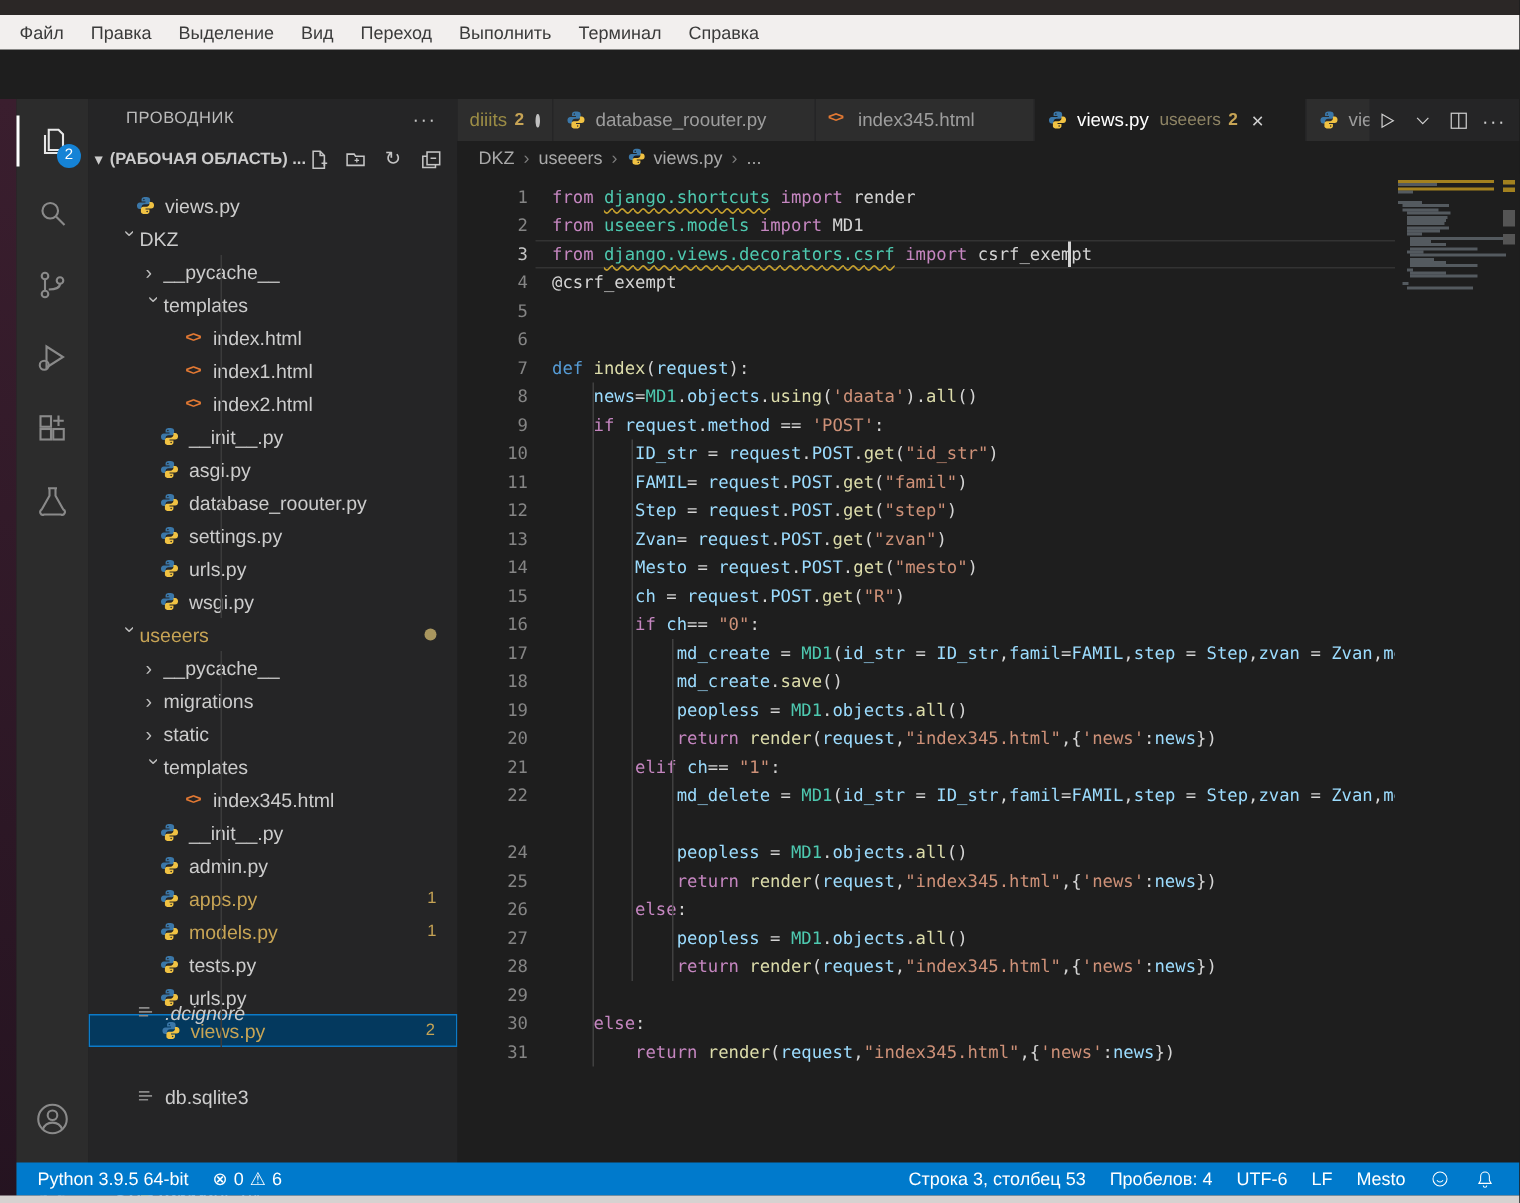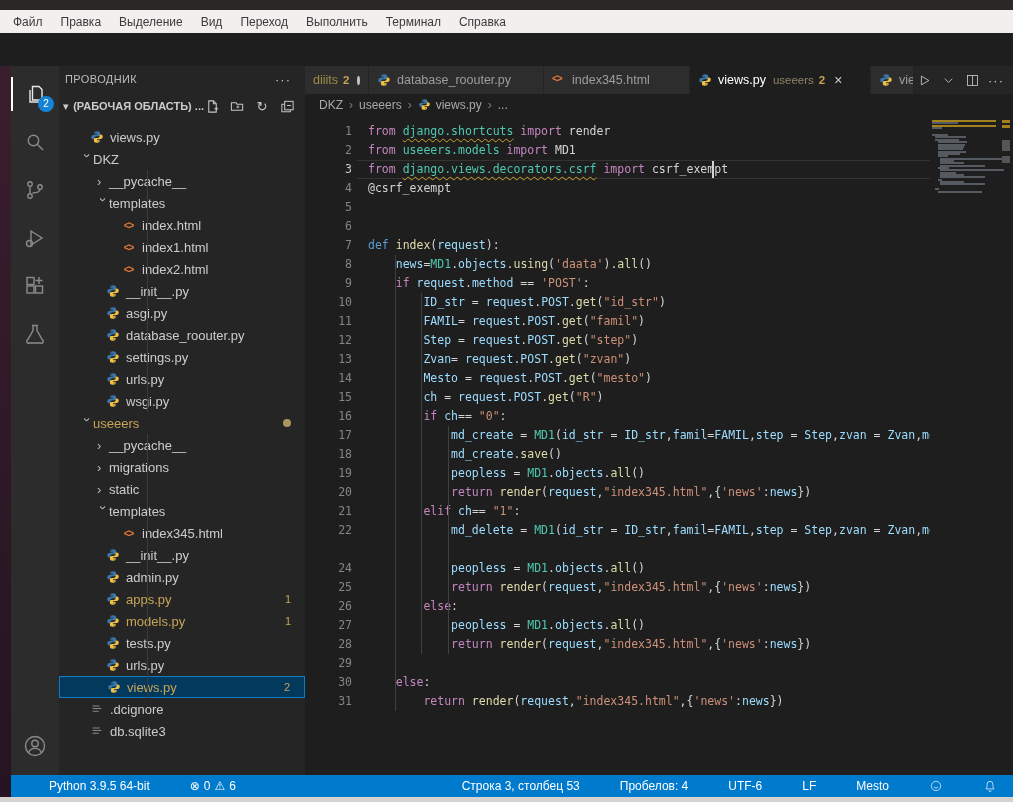--- a/index.html
+++ b/index.html
@@ -24,21 +24,21 @@
   .act svg { width:24px; height:24px; stroke:#8a8a8a; fill:none; stroke-width:1.4; }
   .act.active svg { stroke:#e7e7e7; }
   .act.active::before { content:""; position:absolute; left:0; top:6px; width:2px; height:34px; background:#fff; }
   .actbadge { position:absolute; right:5px; bottom:5px; min-width:16px; height:16px; border-radius:9px;
               background:#1583d6; color:#fff; font-size:10px; line-height:16px; text-align:center; padding:0 3px; }
   .gearglyph { font-size:24px; color:#8a8a8a; }
 
   
   #sidebar { position:absolute; left:59px; top:33px; width:246px; height:742px; background:#252526; overflow:hidden; }
   #sb-head { position:absolute; left:0; top:0; width:246px; height:26px; display:flex; align-items:center; }
-  #sb-title { font-size:11px; color:#bbbbbb; letter-spacing:.4px; margin-left:6px; }
+  #sb-title { font-size:11px; color:#bbbbbb; letter-spacing:.4px; margin-left:25px; }
   #sb-more { margin-left:auto; margin-right:14px; color:#c5c5c5; font-size:13px; letter-spacing:1px; }
   #ws-row { position:absolute; left:0; top:28px; width:246px; height:24px; display:flex; align-items:center; }
   #ws-chev { color:#cccccc; font-size:11px; margin-left:4px; width:12px; display:inline-block; }
   #ws-label { font-size:11px; font-weight:bold; color:#cccccc; white-space:nowrap; }
   #ws-actions { margin-left:auto; margin-right:10px; display:flex; gap:9px; }
   #ws-actions .wsic { color:#c5c5c5; width:16px; height:16px; display:flex; align-items:center; justify-content:center; font-size:14px; }
   #ws-actions svg { width:15px; height:15px; stroke:#c5c5c5; fill:none; stroke-width:1.1; }
 
   #tree { position:absolute; left:0; top:60px; width:246px; }
   .trow { position:absolute; left:0; width:246px; height:22px; display:flex; align-items:center;
@@ -103,21 +103,21 @@
 
   #minimap { position:absolute; left:625px; top:0; width:70px; height:692px; background:#1e1e1e; }
   .mline { position:absolute; height:2px; }
   #ovruler { position:absolute; left:695px; top:0; width:13px; height:692px; }
   .ovmark { position:absolute; left:2px; width:8px; }
   #hscroll { position:absolute; left:70px; top:684px; width:390px; height:9px; background:#434343; }
 
   
   #statusbar { position:absolute; left:11px; top:775px; width:1002px; height:22px; background:#007acc;
                display:flex; align-items:center; color:#ffffff; font-size:12px; }
-  #statusbar .sitem { padding:0 8px; display:flex; align-items:center; gap:4px; white-space:nowrap;margin-left:24px; }
+  #statusbar .sitem { padding:0 8px; display:flex; align-items:center; gap:4px; white-space:nowrap; }
   #sb-left { display:flex; margin-left:6px; }
   #sb-right { display:flex; margin-left:auto; margin-right:8px; }
   #statusbar svg { width:14px; height:14px; stroke:#fff; fill:none; stroke-width:1.2; }
   #bottomstrip { position:absolute; left:0; top:797px; width:1013px; height:5px; background:#d6d2d0; }
 </style>
 </head>
 <body>
 
 <div id="screen">
   <div id="topstrip"></div>
@@ -416,21 +416,21 @@
           <div class="trow warn selected" style="top: 550px; padding-left: 46px;">
             <span class="ficon">
               <svg viewBox="0 0 32 32">
                 <path fill="#3b77a8" d="M16 3c-5 0-6 2.2-6 4v3h6v1.5H7.5C4.5 11.5 3 13.5 3 16.5s1.5 5 4.5 5H10v-3c0-2.5 2-4.5 4.5-4.5h5c2 0 3.5-1.5 3.5-3.5V7c0-1.8-1-4-7-4zm-2.5 2.6a1.2 1.2 0 110 2.4 1.2 1.2 0 010-2.4z"></path>
                 <path fill="#f0c243" d="M16 29c5 0 6-2.2 6-4v-3h-6v-1.5h8.5c3 0 4.5-2 4.5-5s-1.5-5-4.5-5H22v3c0 2.5-2 4.5-4.5 4.5h-5c-2 0-3.5 1.5-3.5 3.5V25c0 1.8 1 4 7 4zm2.5-2.6a1.2 1.2 0 110-2.4 1.2 1.2 0 010 2.4z"></path>
               </svg>
             </span>
             <span class="tlabel">views.py</span>
             <span class="tbadge">2</span>
           </div>
-          <div class="trow" style="top: 572px; padding-left: 30px;">
+          <div class="trow" style="top: 538px; padding-left: 30px; font-style: italic;">
             <span class="ficon">
               <svg viewBox="0 0 16 16">
                 <path stroke="#8a8a8a" stroke-width="1.2" fill="none" d="M3 4.5h8M3 7.5h10M3 10.5h7"></path>
               </svg>
             </span>
             <span class="tlabel">.dcignore</span>
           </div>
           <div class="trow" style="top: 594px; padding-left: 30px;">
             <span class="ficon">
               <svg viewBox="0 0 16 16">

